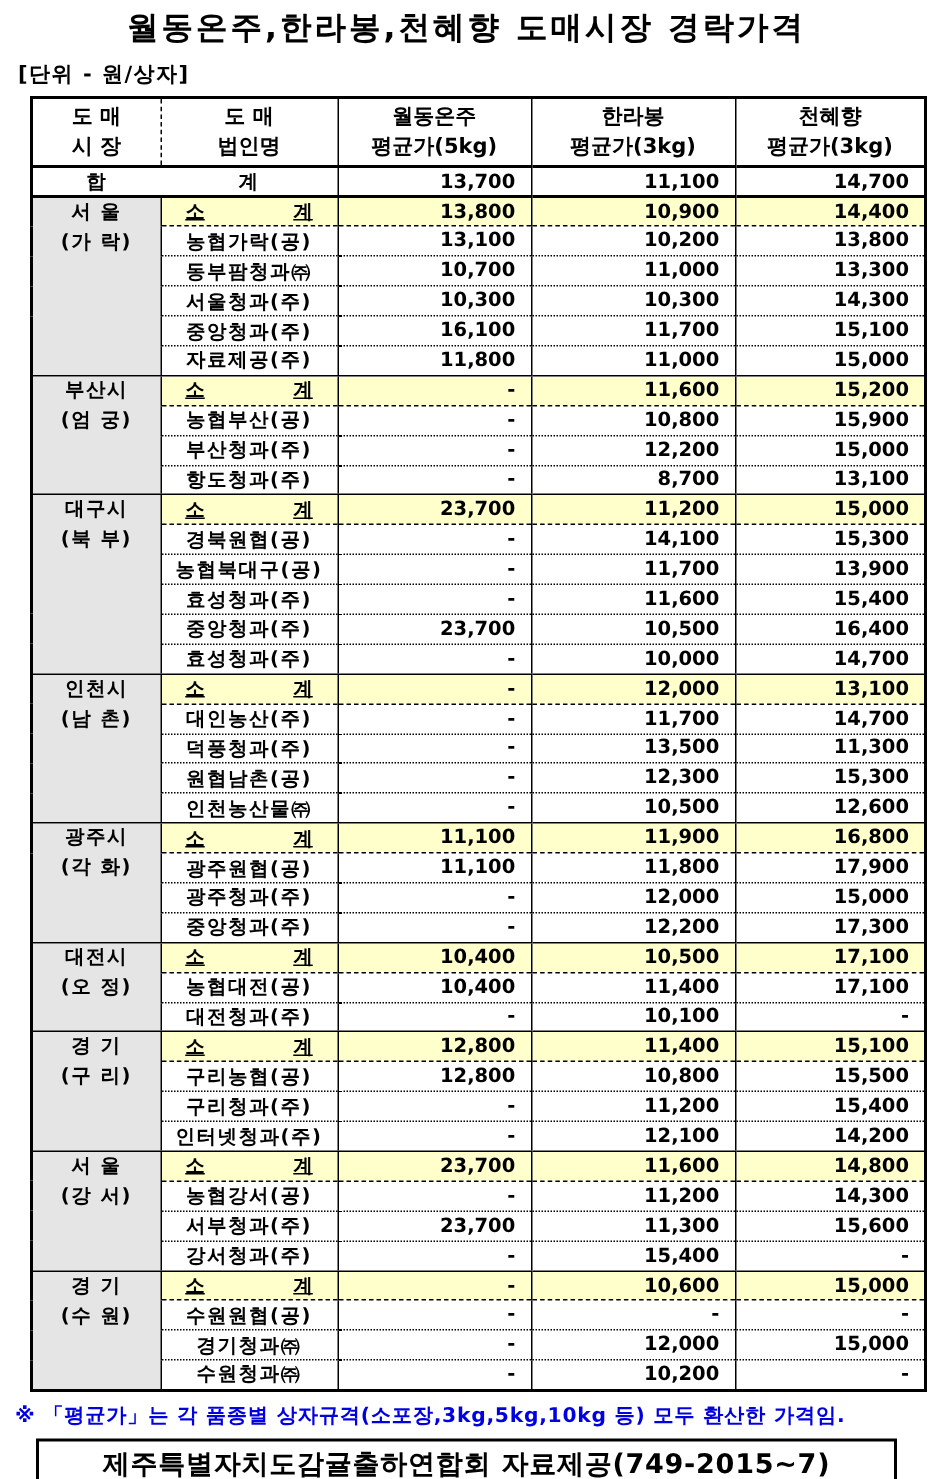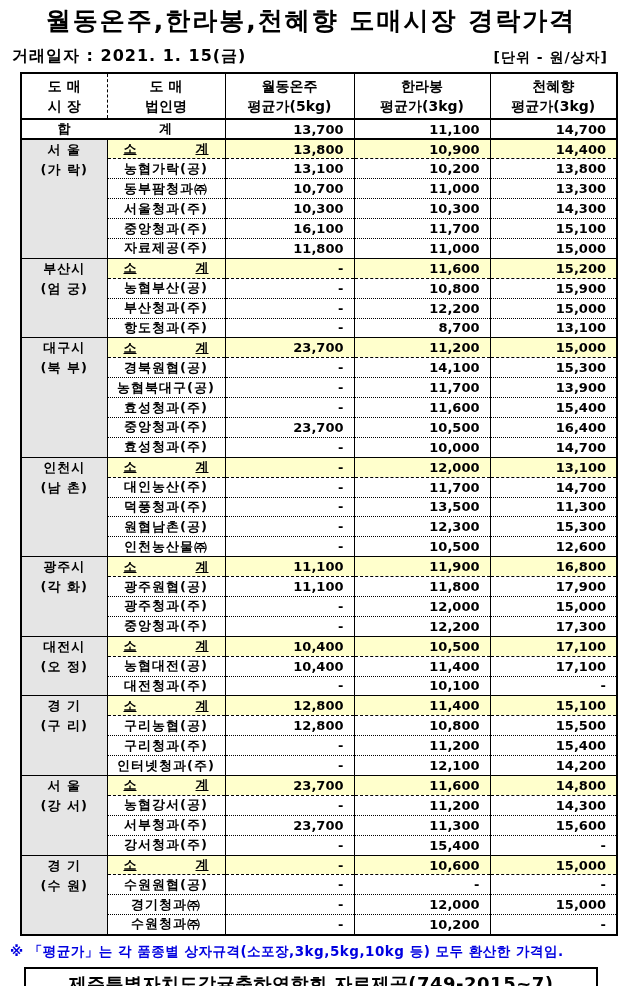--- a/index.html
+++ b/index.html
@@ -13,21 +13,21 @@
   body{
     width:622px;height:986px;
     font-family:"DejaVu Sans",sans-serif;
     font-weight:700;
     color:var(--ink);
     background:var(--paper);
     overflow:hidden;
   }
   .title{
     text-align:center;
-    font-size:25px;
+    font-size:21px;
     letter-spacing:2px;
     padding-top:4px;
   }
   .meta{
     display:flex;
     justify-content:space-between;
     align-items:flex-end;
     margin:9px 14px 5px 12px;
   }
   .meta .date{font-size:16px;letter-spacing:1px;}
@@ -98,21 +98,20 @@
     padding:3px 0 4px 0;
     letter-spacing:0.5px;
   }
 </style>
 </head>
 <body>
 
 <div class="title">월동온주,한라봉,천혜향  도매시장  경락가격</div>
 
 <div class="meta">
-  <span class="date">거래일자 : 2021. 1. 15(금)</span>
   <span class="unit">[단위 - 원/상자]</span>
 </div>
 
 <table class="price">
   <colgroup>
     <col class="c1">
       <col class="c2">
       <col class="c3">
       <col class="c4">
       <col class="c5">

